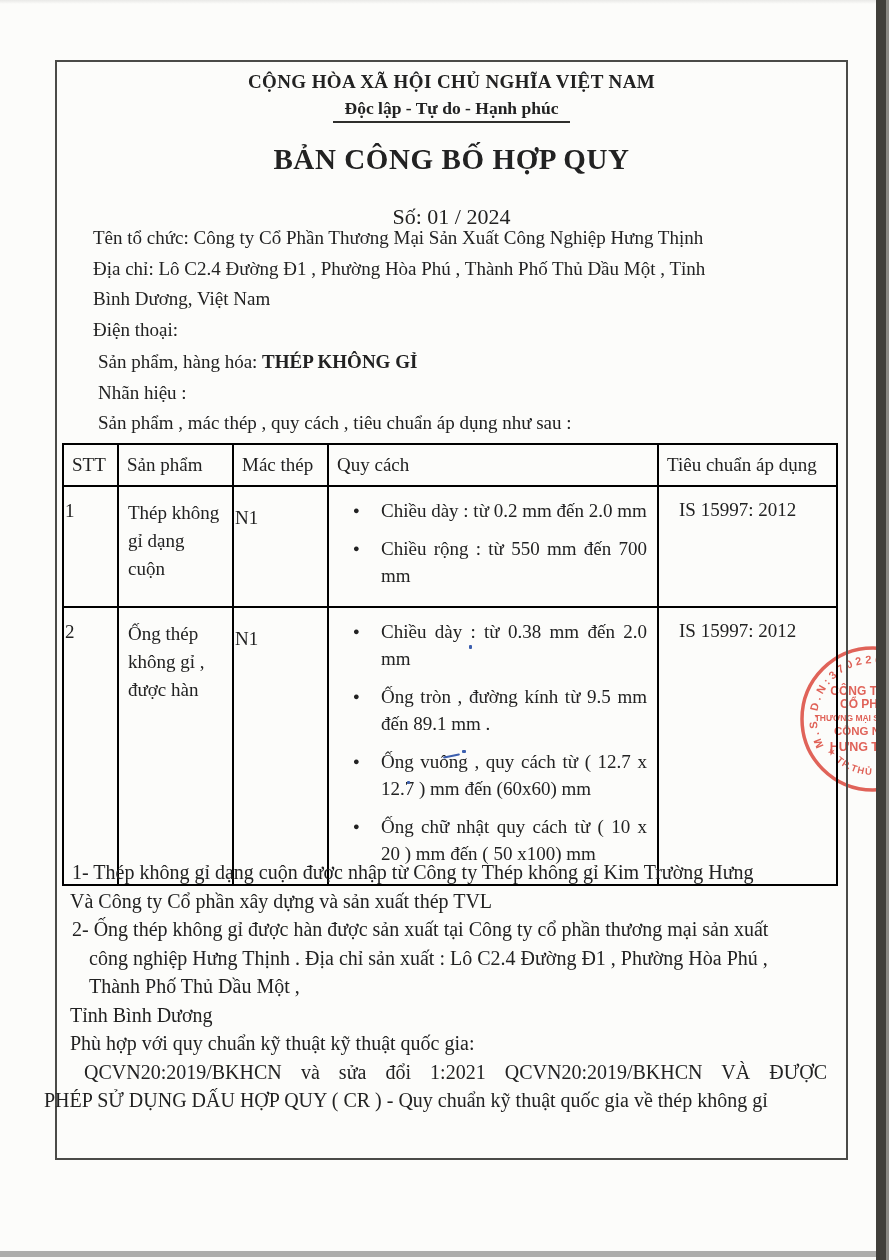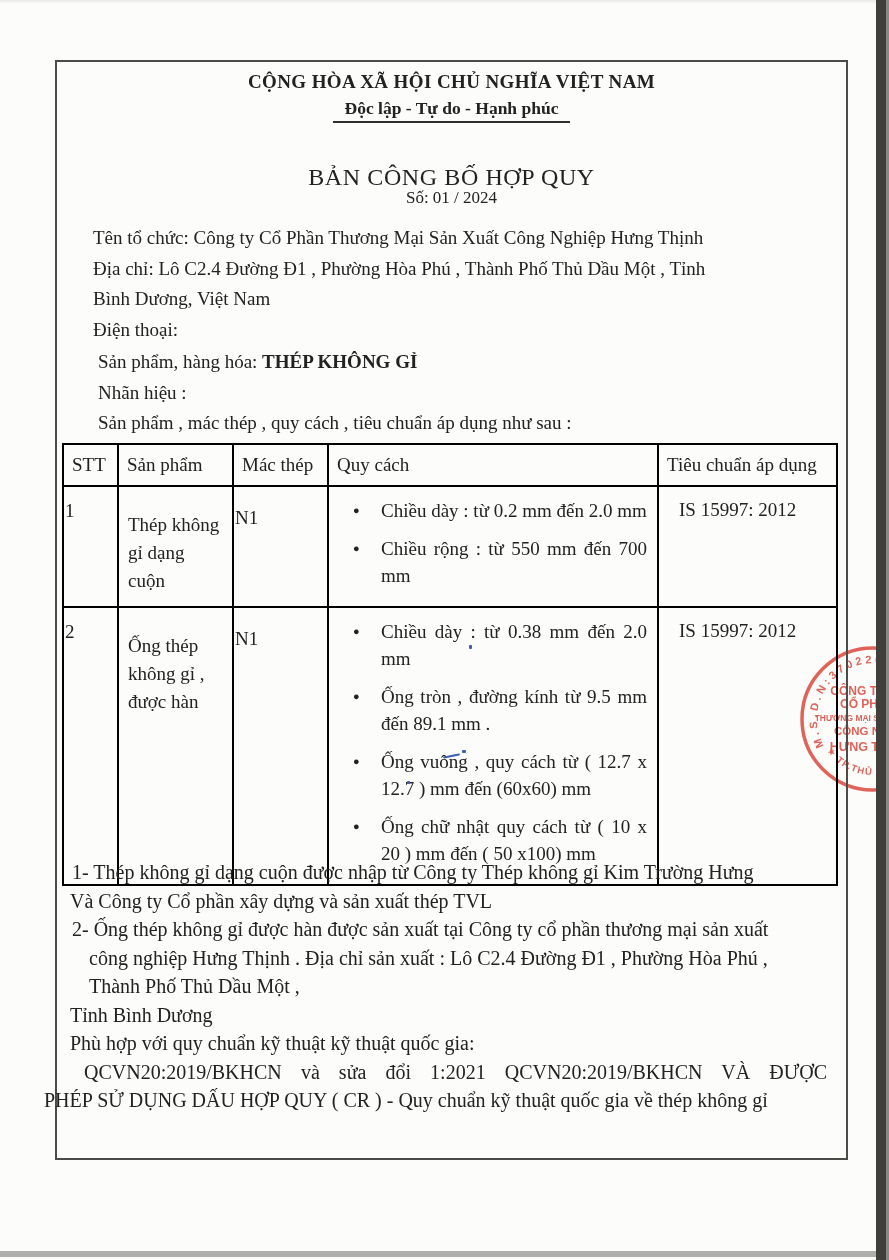--- a/index.html
+++ b/index.html
@@ -14,33 +14,33 @@
   .edge-bottom{left:0;top:1251px;width:889px;height:6px;background:#adadab;z-index:6;}
   .edge-right{left:876px;top:0;width:13px;height:1260px;background:#403f3a;z-index:6;}
   .edge-right-hl{left:886px;top:0;width:3px;height:1260px;background:#8a8984;z-index:7;}
   
   .page-border{left:55px;top:60px;width:793px;height:1100px;border:2px solid #4b4b48;box-sizing:border-box;z-index:2;background:transparent;}
   
   .center-line{left:55px;width:793px;text-align:center;z-index:3;}
   .nat-title{top:71px;font-size:19px;font-weight:bold;letter-spacing:.4px;}
   .motto-wrap{top:98px;}
   .motto{display:inline-block;font-size:17.5px;font-weight:bold;border-bottom:2px solid #2e2e2c;padding:0 12px 2px 12px;text-align:center;}
-  .doc-title{top:164px;font-size:24px;font-weight:normal;letter-spacing:.6px;}
-  .doc-number{top:188px;font-size:17px;}
+  .doc-title{top:143px;font-size:29px;font-weight:bold;letter-spacing:.6px;}
+  .doc-number{top:204px;font-size:22px;}
   
   .org-block{left:93px;top:223px;width:752px;font-size:19px;line-height:30.5px;z-index:3;}
   .prod-block{left:98px;top:347px;width:747px;font-size:19px;line-height:30.5px;z-index:3;}
   .bold{font-weight:bold;}
   
   table.spec{position:absolute;left:62px;top:443px;width:774px;border-collapse:collapse;z-index:3;table-layout:fixed;font-size:19px;background:transparent;}
   table.spec th,table.spec td{border:2px solid #000000;vertical-align:top;font-weight:normal;text-align:left;}
   table.spec thead th{height:40px;vertical-align:middle;padding:0 8px;}
   th.h-stt{text-align:center;padding:0 2px;}
   td.c-stt{text-align:center;padding-top:13px;height:auto;}
-  td.c-prod{padding:24px 9px 0 9px;text-align:justify;line-height:28px;}
+  td.c-prod{padding:12px 9px 0 9px;text-align:justify;line-height:28px;}
   td.c-grade{text-align:center;padding-top:20px;}
   td.c-specs{padding:10px 10px 6px 18px;}
   td.c-std{padding:12px 8px 0 20px;}
   tr.r1{height:91px;} tr.r2{height:240px;}
   .spec-item{display:flex;margin-bottom:11px;line-height:27px;}
   .spec-item .bullet{flex:0 0 28px;font-size:11px;line-height:27px;text-align:left;padding-left:6px;}
   .spec-item .spec-text{flex:1;text-align:justify;}
   
   .notes{left:70px;top:858px;width:757px;font-size:20px;line-height:28.5px;z-index:3;}
   .notes .pl2{padding-left:2px;}

